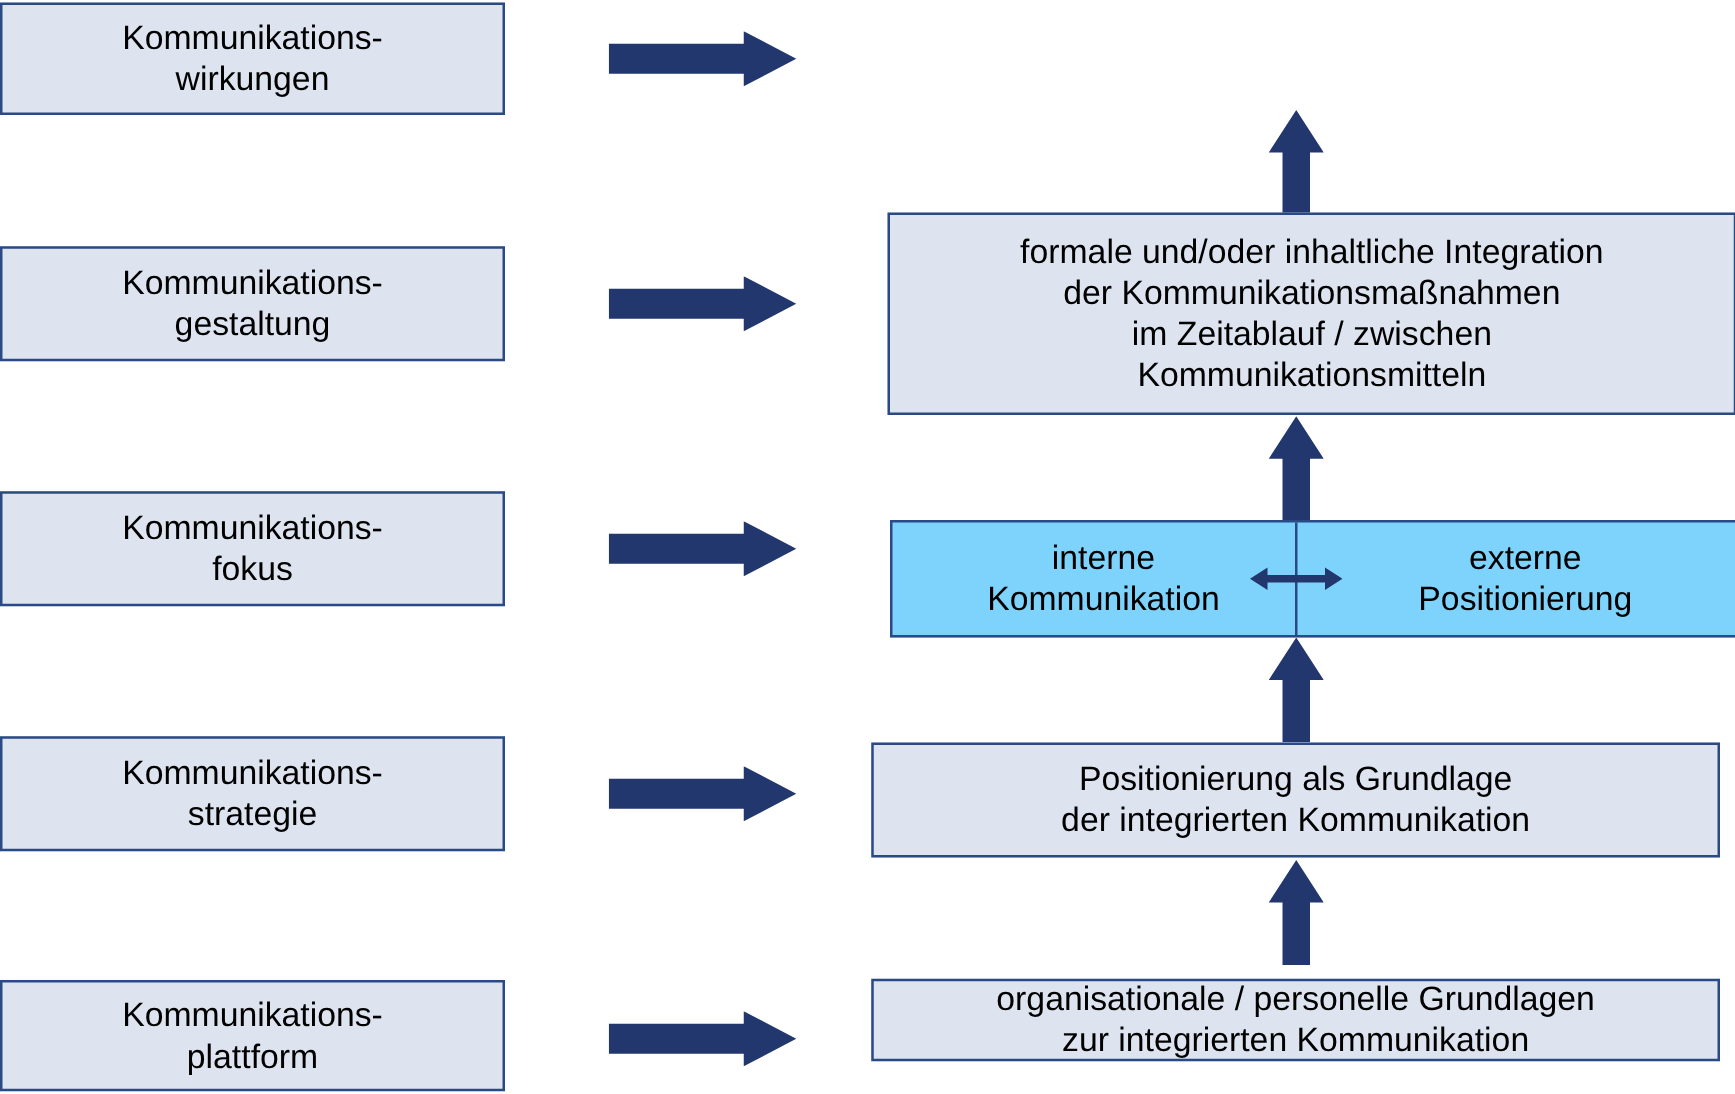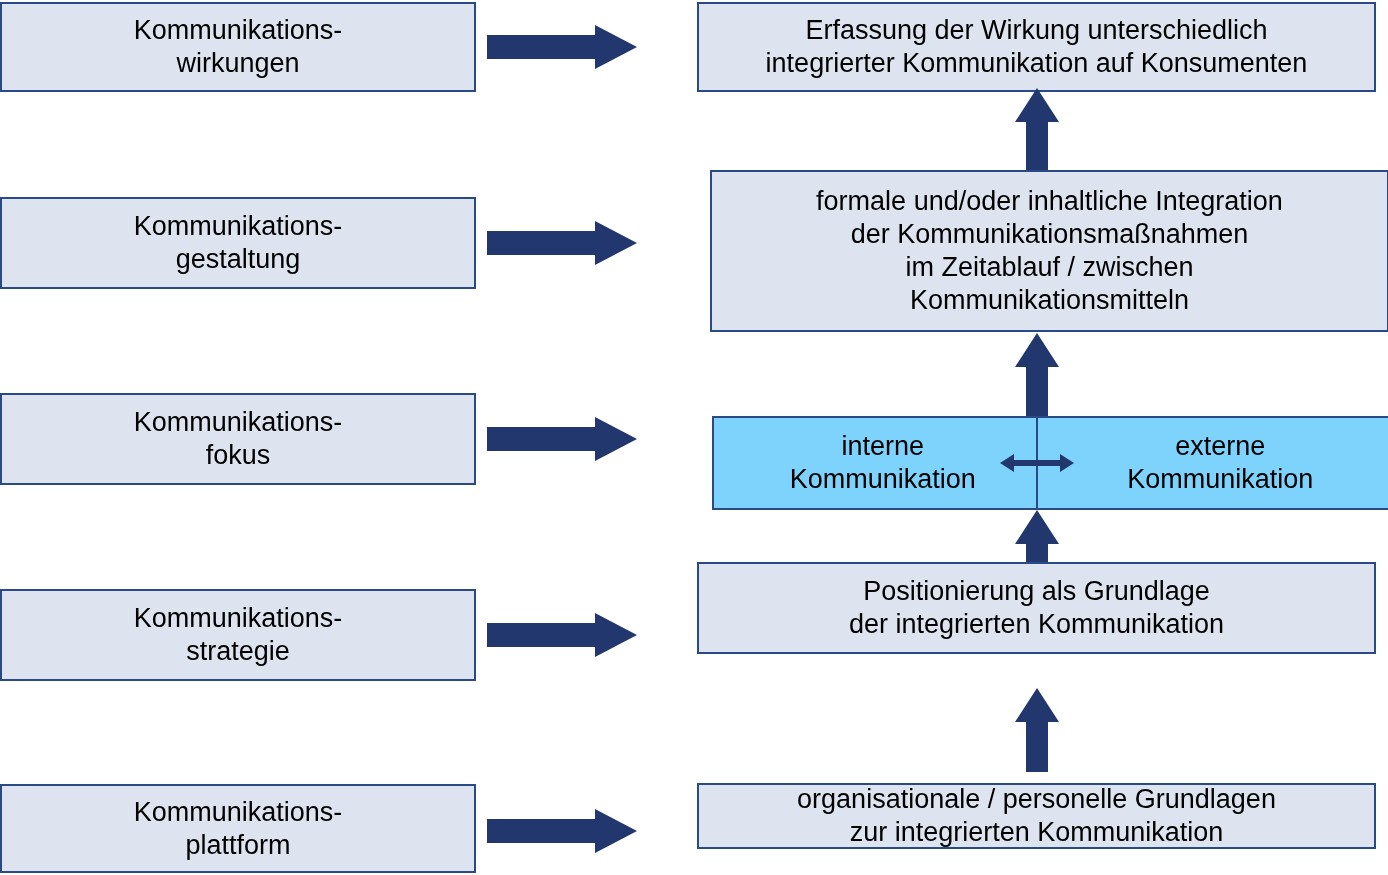--- a/index.html
+++ b/index.html
@@ -29,21 +29,21 @@
     justify-content: center;
     text-align: center;
     font-size: 27px;
     line-height: 1.22;
     color: #000;
     white-space: pre-line;
     padding: 4px 8px;
   }
   .left-box {
     left: 0px;
-    width: 476px;
+    width: 404px;
   }
   .right-box {
     left: 697px;
     width: 679px;
   }
   
   .h-arrow {
     position: absolute;
     width: 150px;
     height: 44px;
@@ -96,22 +96,20 @@
 
   <div class="box left-box" style="top:2px; height:90px;">Kommunikations-
 wirkungen</div>
 
   <div class="h-arrow" style="left:487px; top:25px;">
     <svg width="150" height="44" viewBox="0 0 150 44">
       <polygon points="0,10 108,10 108,0 150,22 108,44 108,34 0,34" fill="#23376f"></polygon>
     </svg>
   </div>
 
-  <div class="box right-box" style="top:2px; height:90px;">Erfassung der Wirkung unterschiedlich
-integrierter Kommunikation auf Konsumenten</div>
 
   <div class="v-arrow" style="left:1015px; top:88px; height:84px;">
     <svg width="44" height="84" viewBox="0 0 44 84">
       <polygon points="22,0 44,34 33,34 33,84 11,84 11,34 0,34" fill="#23376f"></polygon>
     </svg>
   </div>
 
   <div class="box left-box" style="top:197px; height:92px;">Kommunikations-
 gestaltung</div>
 
@@ -138,21 +136,21 @@
   <div class="h-arrow" style="left:487px; top:417px;">
     <svg width="150" height="44" viewBox="0 0 150 44">
       <polygon points="0,10 108,10 108,0 150,22 108,44 108,34 0,34" fill="#23376f"></polygon>
     </svg>
   </div>
 
   <div class="split-box" style="top:416px; height:94px;">
     <div class="split-half" style="left:0; width:50%;">interne
 Kommunikation</div>
     <div class="split-half" style="right:0; width:50%;">externe
-Kommunikation</div>
+Positionierung</div>
   </div>
   <div class="divider" style="left:1036px; top:418px; height:90px;"></div>
 
   <div class="dbl-arrow" style="left:1000px; top:450px;">
     <svg width="74" height="26" viewBox="0 0 74 26">
       <polygon points="0,13 14,4 14,10 60,10 60,4 74,13 60,22 60,16 14,16 14,22" fill="#23376f"></polygon>
     </svg>
   </div>
 
   <div class="v-arrow" style="left:1015px; top:510px; height:84px;">
@@ -163,21 +161,21 @@
 
   <div class="box left-box" style="top:589px; height:92px;">Kommunikations-
 strategie</div>
 
   <div class="h-arrow" style="left:487px; top:613px;">
     <svg width="150" height="44" viewBox="0 0 150 44">
       <polygon points="0,10 108,10 108,0 150,22 108,44 108,34 0,34" fill="#23376f"></polygon>
     </svg>
   </div>
 
-  <div class="box right-box" style="top:562px; height:92px;">Positionierung als Grundlage
+  <div class="box right-box" style="top:594px; height:92px;">Positionierung als Grundlage
 der integrierten Kommunikation</div>
 
   <div class="v-arrow" style="left:1015px; top:688px; height:84px;">
     <svg width="44" height="84" viewBox="0 0 44 84">
       <polygon points="22,0 44,34 33,34 33,84 11,84 11,34 0,34" fill="#23376f"></polygon>
     </svg>
   </div>
 
   <div class="box left-box" style="top:784px; height:89px;">Kommunikations-
 plattform</div>

